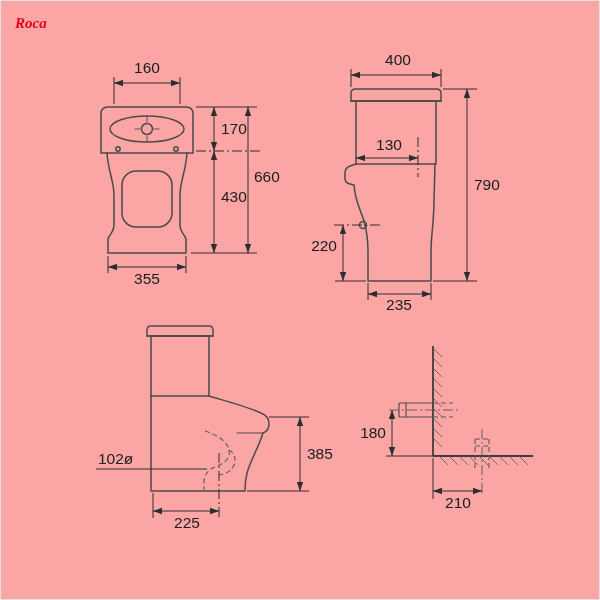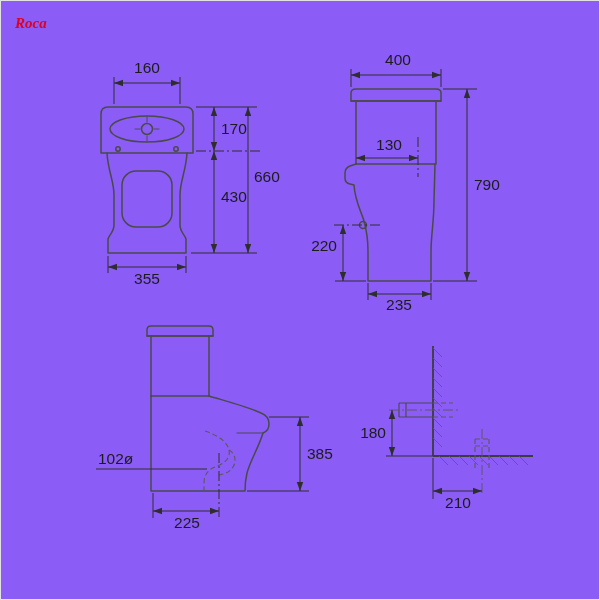--- a/index.html
+++ b/index.html
@@ -1,17 +1,17 @@
 <!DOCTYPE html>
 <html><head>
 <meta charset="utf-8">
 <style>
   html,body{margin:0;padding:0;background:#fff;}
   .canvas{
-    width:600px;height:600px;position:relative;background:#8b5cf6;
+    width:600px;height:600px;position:relative;background:#fca5a5;
     border:1px solid #e2e2e2;box-sizing:border-box;overflow:hidden;
     font-family:"Liberation Sans", sans-serif;
   }
   svg{position:absolute;left:0;top:0;}
   .obj{stroke:#4a4a4a;stroke-width:1.5;fill:none;stroke-linecap:round;stroke-linejoin:round;}
   .obj-thin{stroke:#4a4a4a;stroke-width:1.1;fill:none;}
   .dim line{stroke:#2e2e2e;stroke-width:1;fill:none;}
   .ext{stroke:#5a5a5a;stroke-width:0.9;}
   .cl{stroke:#5a5a5a;stroke-width:0.9;stroke-dasharray:10 3 2 3;fill:none;}
   .hid{stroke:#5a5a5a;stroke-width:1.1;stroke-dasharray:5 3;fill:none;}

